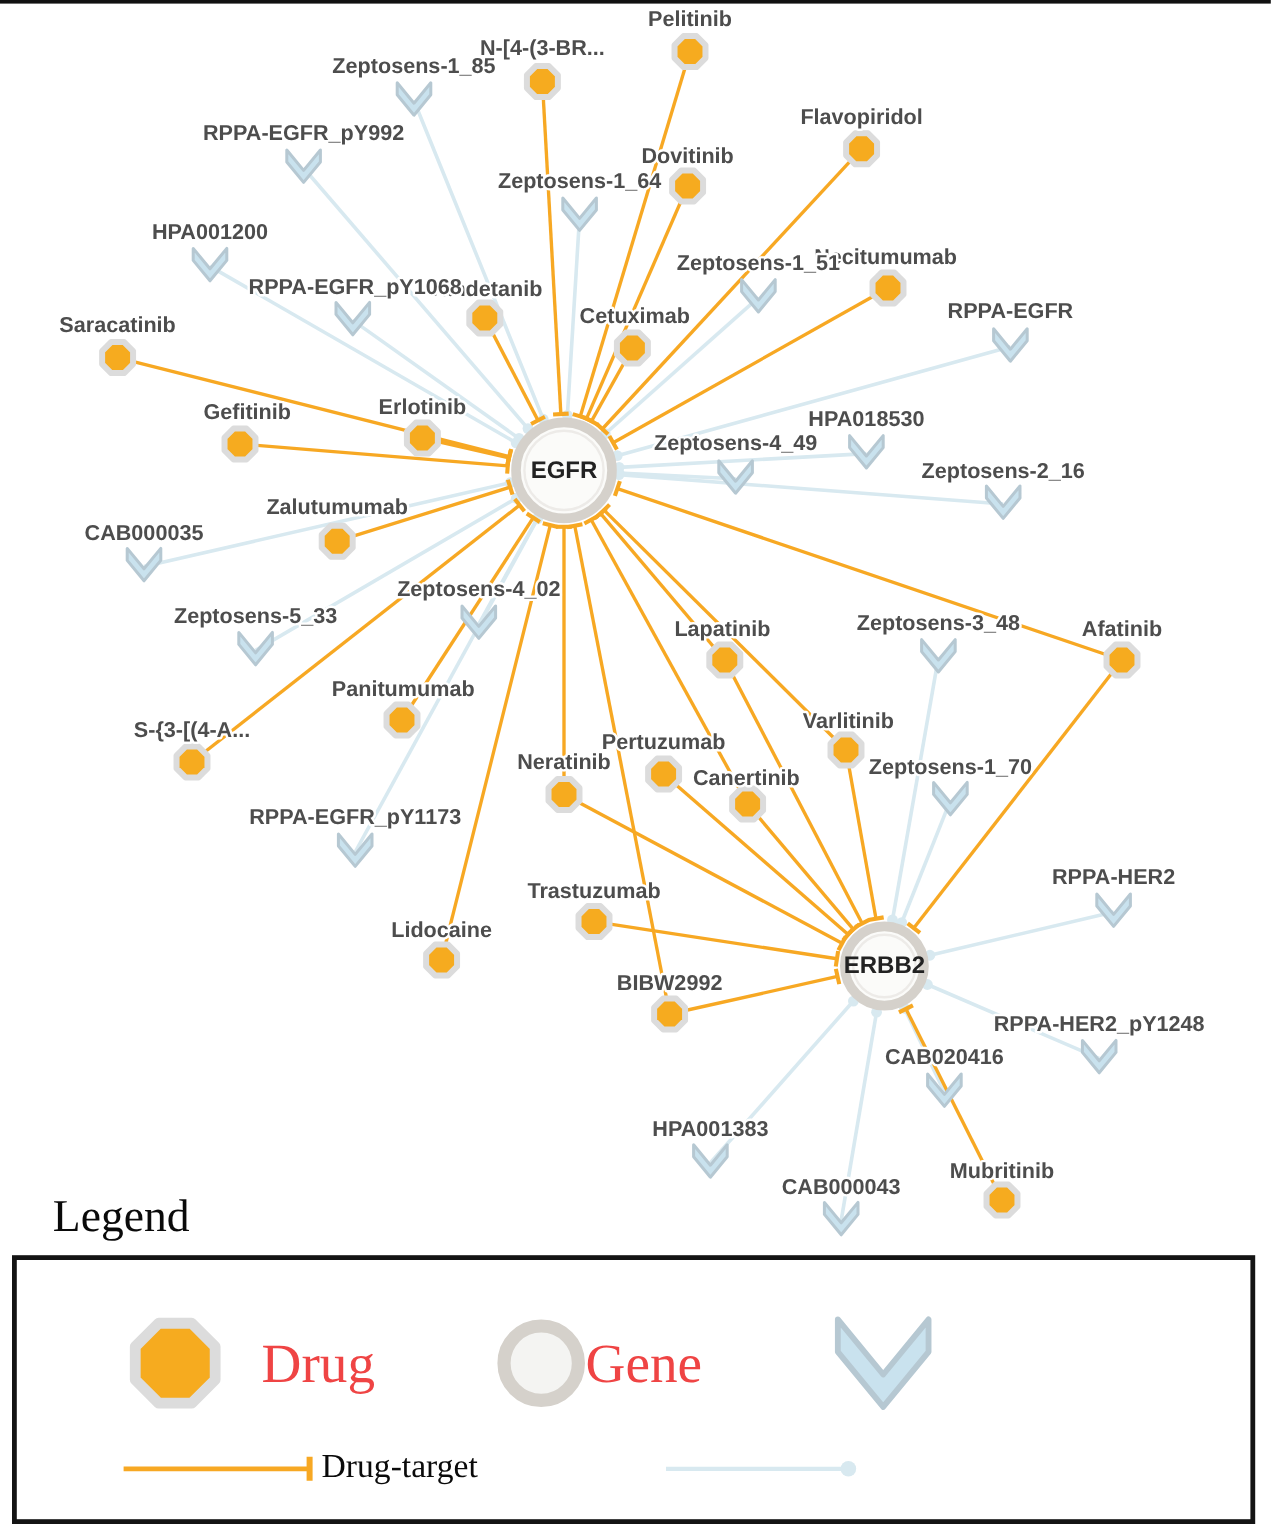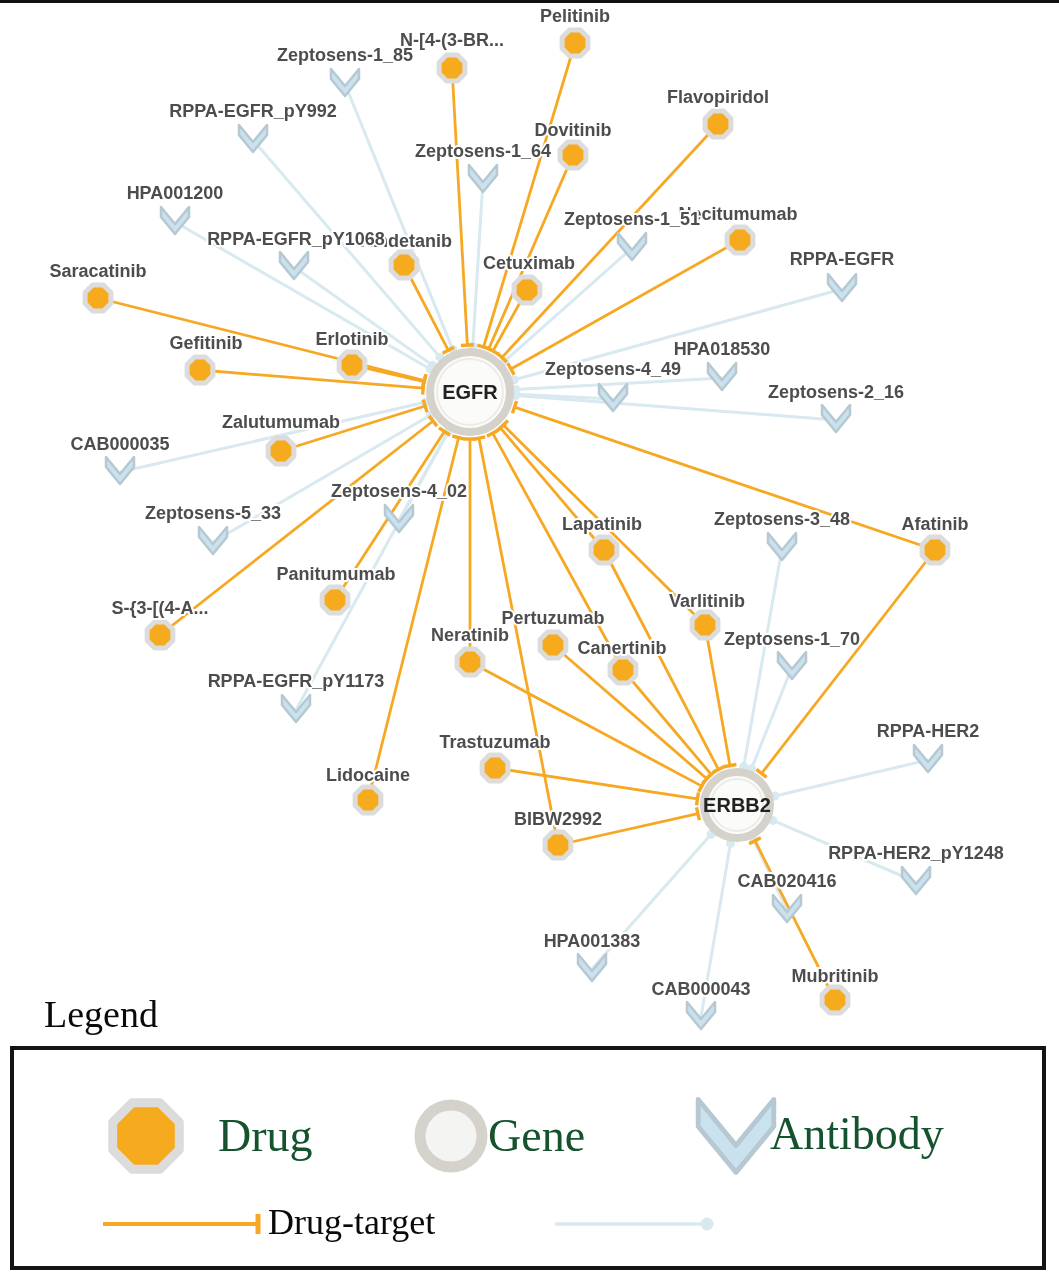--- a/index.html
+++ b/index.html
@@ -22,25 +22,25 @@
     position:absolute;left:14px;top:992px;
     font-family:"Liberation Serif",serif;font-weight:normal;font-size:38px;color:#0a0a0a;margin-left:30px;
   }
   .legend-box{
     position:absolute;left:10px;top:1046px;width:1028px;height:216px;
     border:4px solid #141414;background:#fff;
   }
   .legend-box .li{position:absolute}
   .li-label{
     position:absolute;transform:translateY(-54%);
-    font-family:"Liberation Serif",serif;font-size:46px;color:#14532d;white-space:nowrap;
+    font-family:"Liberation Serif",serif;font-size:46px;color:#ef4444;white-space:nowrap;
   }
   .li-elabel{
     position:absolute;transform:translateY(-54%);
-    font-family:"Liberation Serif",serif;font-size:36px;color:#0a0a0a;white-space:nowrap;
+    font-family:"Liberation Serif",serif;font-size:28px;color:#0a0a0a;white-space:nowrap;
   }
 </style>
 </head>
 <body>
 
 <div class="top-border"></div>
 
 <svg id="graph" width="1059" height="1280" viewBox="0 0 1059 1280" xmlns="http://www.w3.org/2000/svg">
     <line x1="345" y1="84" x2="452.7015048866117" y2="349.3765080406112" stroke="#D8E9F0" stroke-width="3"></line>
     <circle cx="452.7015048866117" cy="349.3765080406112" r="4.5" fill="#D8E9F0"></circle>
@@ -248,21 +248,20 @@
   <div class="li-label" style="left:204px;top:88px">Drug</div>
 
   <svg class="li" style="left:395px;top:44px" width="84" height="84" viewBox="-42 -42 84 84">
     <circle r="31" fill="#F4F4F2" stroke="var(--gene-stroke,#D5D1CB)" stroke-width="11"></circle>
   </svg>
   <div class="li-label" style="left:474px;top:88px">Gene</div>
 
   <svg class="li" style="left:672px;top:40px" width="100" height="92" viewBox="-50 -50 100 92">
     <path d="M-14,-15 L0,2 L14,-15 L14,-5 L0,12 L-14,-5 Z" transform="scale(2.7)" fill="var(--antibody-fill,#C9E2EE)" stroke="var(--antibody-stroke,#B6C8D2)" stroke-width="1.8" stroke-linejoin="round"></path>
   </svg>
-  <div class="li-label" style="left:756px;top:86px">Antibody</div>
 
   <svg class="li" style="left:86px;top:161px" width="170" height="26" viewBox="0 0 170 26">
     <line x1="3" y1="13" x2="158" y2="13" stroke="var(--drug-edge,#F7A823)" stroke-width="4"></line>
     <line x1="158" y1="3" x2="158" y2="23" stroke="var(--drug-edge,#F7A823)" stroke-width="5"></line>
   </svg>
   <div class="li-elabel" style="left:254px;top:174px">Drug-target</div>
 
   <svg class="li" style="left:538px;top:161px" width="170" height="26" viewBox="0 0 170 26">
     <line x1="3" y1="13" x2="150" y2="13" stroke="var(--antibody-edge,#D8E9F0)" stroke-width="3.5"></line>
     <circle cx="155" cy="13" r="6.5" fill="var(--antibody-edge,#D8E9F0)"></circle>

